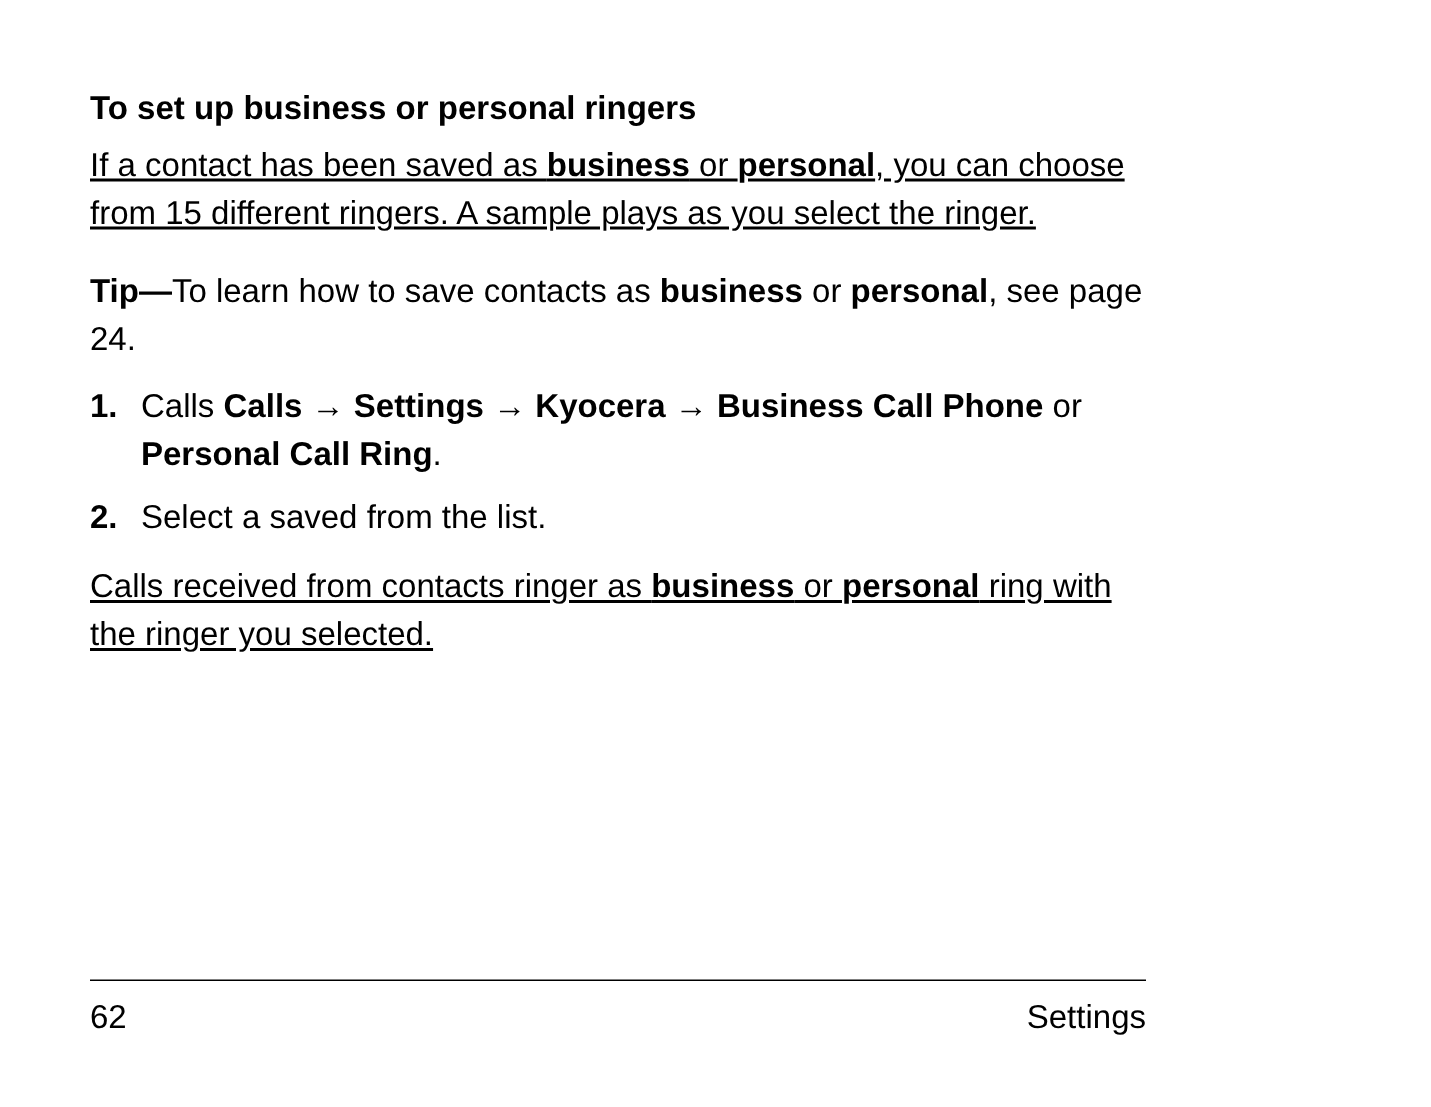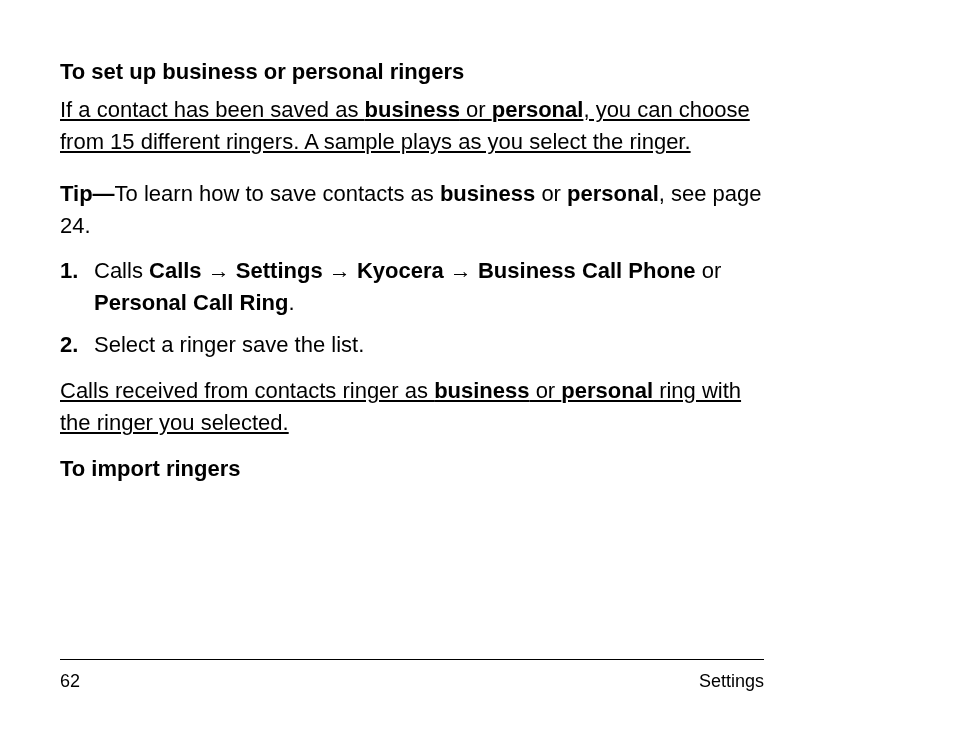--- a/index.html
+++ b/index.html
@@ -57,21 +57,21 @@
     bottom: 44px;
   }
   .footer hr {
     border: none;
     border-top: 1px solid #000;
     margin: 0 0 8px 0;
   }
   .footer-row {
     display: flex;
     justify-content: space-between;
-    font-size: 18px;
+    font-size: 22px;
   }
 </style>
 </head>
 <body>
 
 <div class="page">
 
   <p class="h">To set up business or personal ringers</p>
 
   <p class="para">
@@ -84,29 +84,28 @@
 
   <ol class="steps">
     <li>
       <span class="num">1.</span>
       <span class="body">
         <span>Calls </span><span class="b">Calls</span><span class="arrow"> → </span><span class="b">Settings</span><span class="arrow"> → </span><span class="b">Kyocera</span><span class="arrow"> → </span><span class="b">Business Call Phone</span><span> or </span><span class="b">Personal Call Ring</span><span>.</span>
       </span>
     </li>
     <li>
       <span class="num">2.</span>
-      <span class="body">Select a ringer save the list.</span>
+      <span class="body">Select a saved from the list.</span>
     </li>
   </ol>
 
   <p class="para">
     <span>Calls received from contacts ringer as </span><span class="b">business</span><span> or </span><span class="b">personal</span><span> ring with the ringer you selected.</span>
   </p>
 
-  <p class="h" style="margin-top:8px">To import ringers</p>
 
 
   <div class="footer">
     <hr>
     <div class="footer-row">
       <span>62</span>
       <span>Settings</span>
     </div>
   </div>
 

